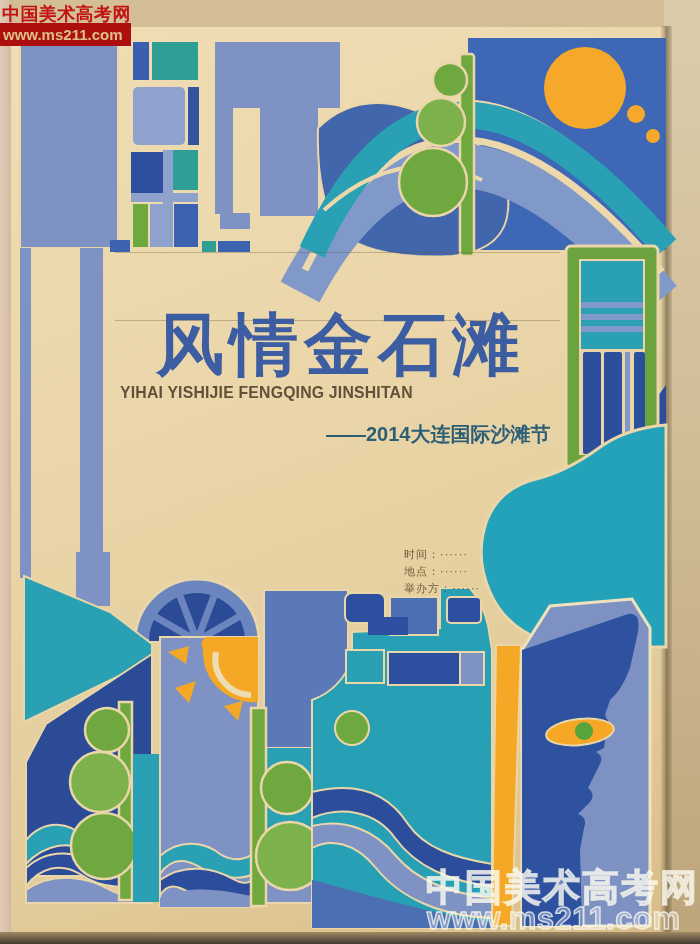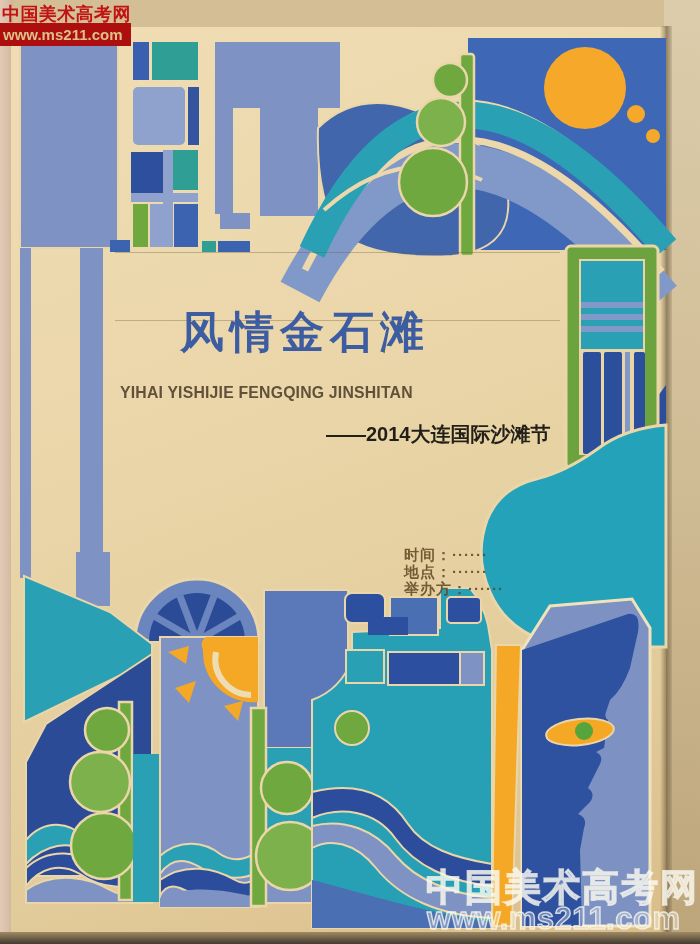--- a/index.html
+++ b/index.html
@@ -20,28 +20,28 @@
   .poster{position:absolute;left:11px;top:27px;width:655px;height:906px;
           background:linear-gradient(160deg,#f0ddb4 0%,#ead6a9 40%,#e2cb9a 78%,#d9bd89 100%);
           border-radius:3px;}
   .paint{position:absolute;left:0;top:0;width:700px;height:944px;}
   
   .guide{position:absolute;height:1px;background:rgba(110,92,55,.35);}
   
   .title{position:absolute;color:#3d5da2;font-weight:bold;line-height:1;
          white-space:nowrap;}
   .title-1{left:116px;top:246px;font-size:66px;letter-spacing:9px;}
-  .title-2{left:180px;top:310px;font-size:44px;letter-spacing:6px;}
+  .title-2{left:156px;top:310px;font-size:68px;letter-spacing:6px;}
   .pinyin{position:absolute;left:120px;top:383px;font-size:17px;color:#53432e;
           letter-spacing:.2px;white-space:nowrap;transform:scaleX(.93);transform-origin:left top;
           font-weight:bold;opacity:.9;}
-  .subtitle{position:absolute;left:326px;top:421px;font-size:20px;color:#000000;
+  .subtitle{position:absolute;left:326px;top:421px;font-size:20px;color:#0c4a6e;
           white-space:nowrap;font-weight:bold;opacity:.85;}
-  .info{position:absolute;left:404px;top:546px;font-size:15px;line-height:17px;
-        color:#5f4622;font-weight:bold;letter-spacing:1px;opacity:.85;}
+  .info{position:absolute;left:404px;top:546px;font-size:11px;line-height:17px;
+        color:#5f4622;font-weight:normal;letter-spacing:1px;opacity:.85;}
   
   .wm-tl-name{position:absolute;left:2px;top:2px;font-size:18px;font-weight:bold;
         color:#c21212;letter-spacing:.4px;white-space:nowrap;}
   .wm-tl-bar{position:absolute;left:0;top:23px;width:131px;height:23px;background:#ad0f0f;}
   .wm-tl-url{position:absolute;left:3px;top:1px;font-size:15px;font-weight:bold;
         color:#dcc08a;line-height:21px;letter-spacing:0;white-space:nowrap;}
   .wm-outline{position:absolute;font-weight:bold;white-space:nowrap;
         color:rgba(255,255,255,0.07);
         -webkit-text-stroke:1.4px rgba(250,248,238,.78);
         text-shadow:0 0 1px rgba(255,255,255,.25);}

